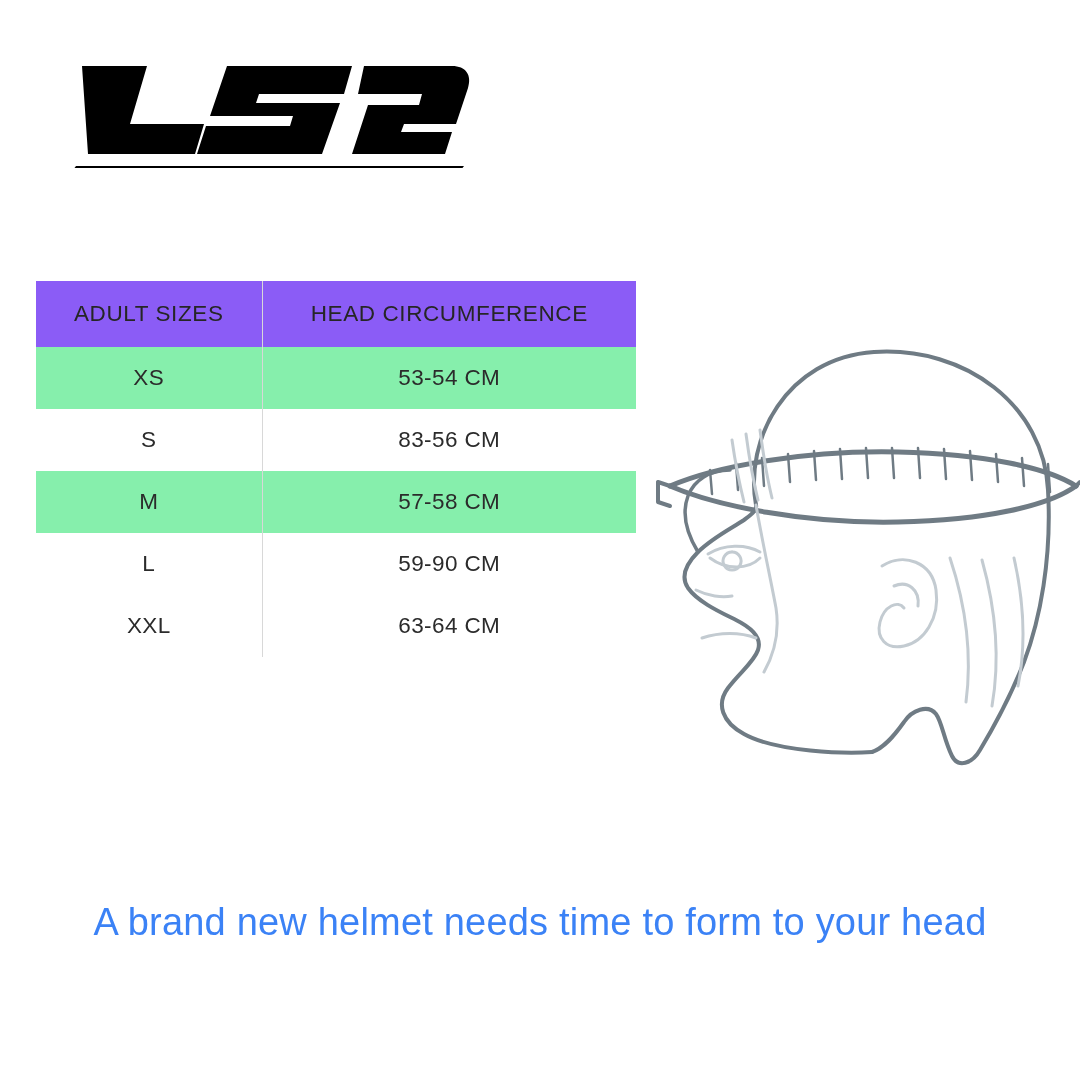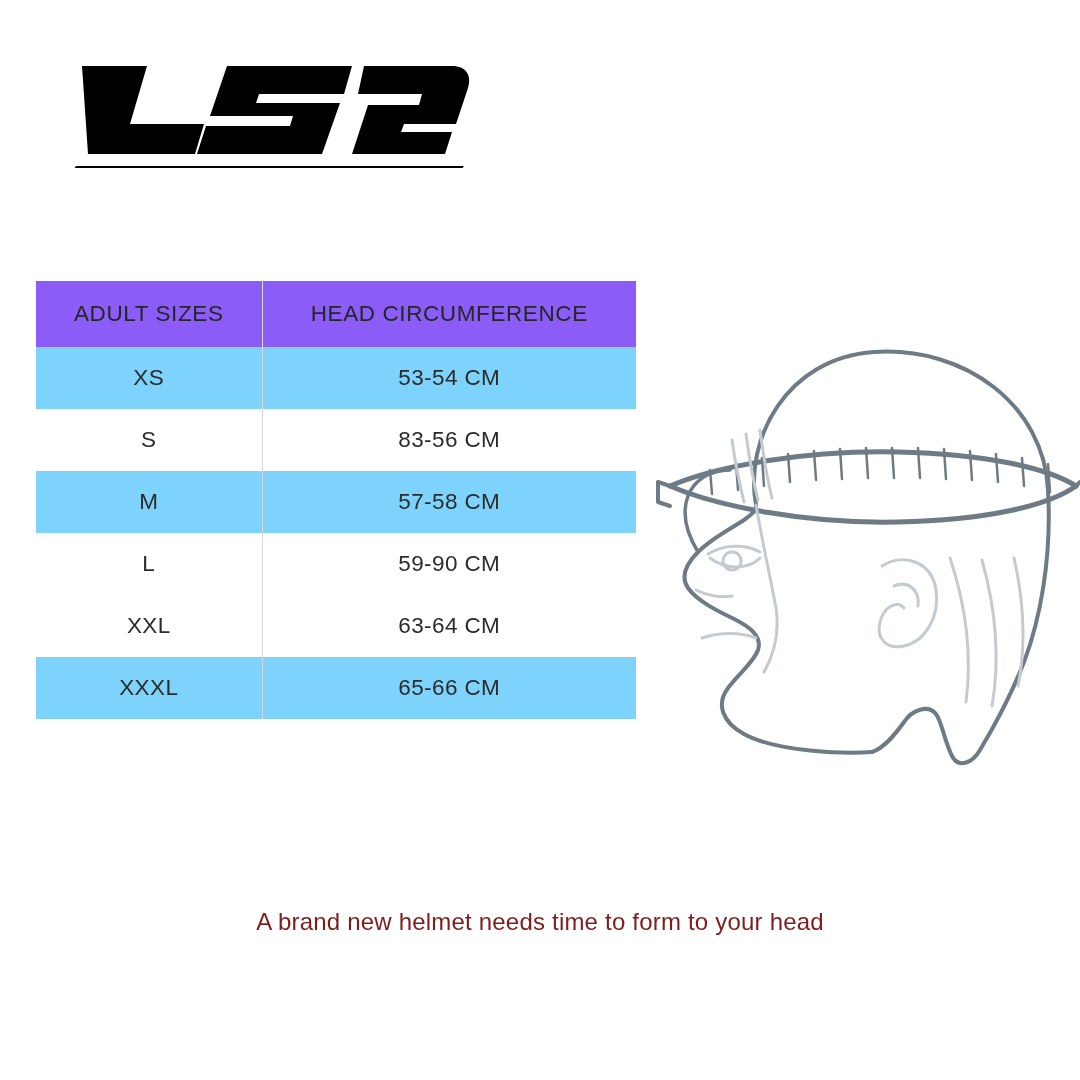--- a/index.html
+++ b/index.html
@@ -49,21 +49,21 @@
   }
   #size-table thead th {
     font-size: 22.5px;
     letter-spacing: 0.6px;
     background: #8b5cf6;
     height: 66px;
     color: #262626;
   }
   #size-table thead th.col-head-1 { border-right: 1px solid #d8d8d8; }
   #size-table tbody td { font-size: 22.5px; letter-spacing: 0.4px; }
-  #size-table tbody tr.odd td { background: #7dd3fc; }
+  #size-table tbody tr.odd td { background: #86efac; }
   #size-table tbody tr.even td { background: #ffffff; }
   #size-table tbody td.size-cell { border-right: 1px solid #d8d8d8; }
 
   
   #head-illustration {
     position: absolute;
     left: 636px;
     top: 290px;
     width: 444px;
     height: 500px;
@@ -72,23 +72,23 @@
 
   
   #footer-note {
     position: absolute;
     left: 0;
     right: 0;
     top: 896px;
     text-align: center;
   }
   #footer-note .line {
-    font-size: 24px;
+    font-size: 38px;
     line-height: 52px;
-    color: #7f1d1d;
+    color: #3b82f6;
     letter-spacing: 0.2px;
   }
 </style>
 </head>
 <body>
 
 <div id="logo">
   <svg viewBox="0 0 420 110" width="420" height="110" aria-hidden="true">
     <g fill="#000000">
 
@@ -143,24 +143,20 @@
       <td class="size-cell">M</td>
       <td>57-58 CM</td>
     </tr>
     <tr class="even">
       <td class="size-cell">L</td>
       <td>59-90 CM</td>
     </tr>
     <tr class="even">
       <td class="size-cell">XXL</td>
       <td>63-64 CM</td>
-    </tr>
-    <tr class="odd">
-      <td class="size-cell">XXXL</td>
-      <td>65-66 CM</td>
     </tr>
   </tbody>
 </table>
 
 <div id="head-illustration">
   <svg viewBox="0 0 444 500" width="444" height="500" aria-hidden="true">
     <g fill="none" stroke="#6f7b84" stroke-width="4" stroke-linecap="round" stroke-linejoin="round">
 
       <path d="M120 215
                C 108 150, 150 68, 238 62

